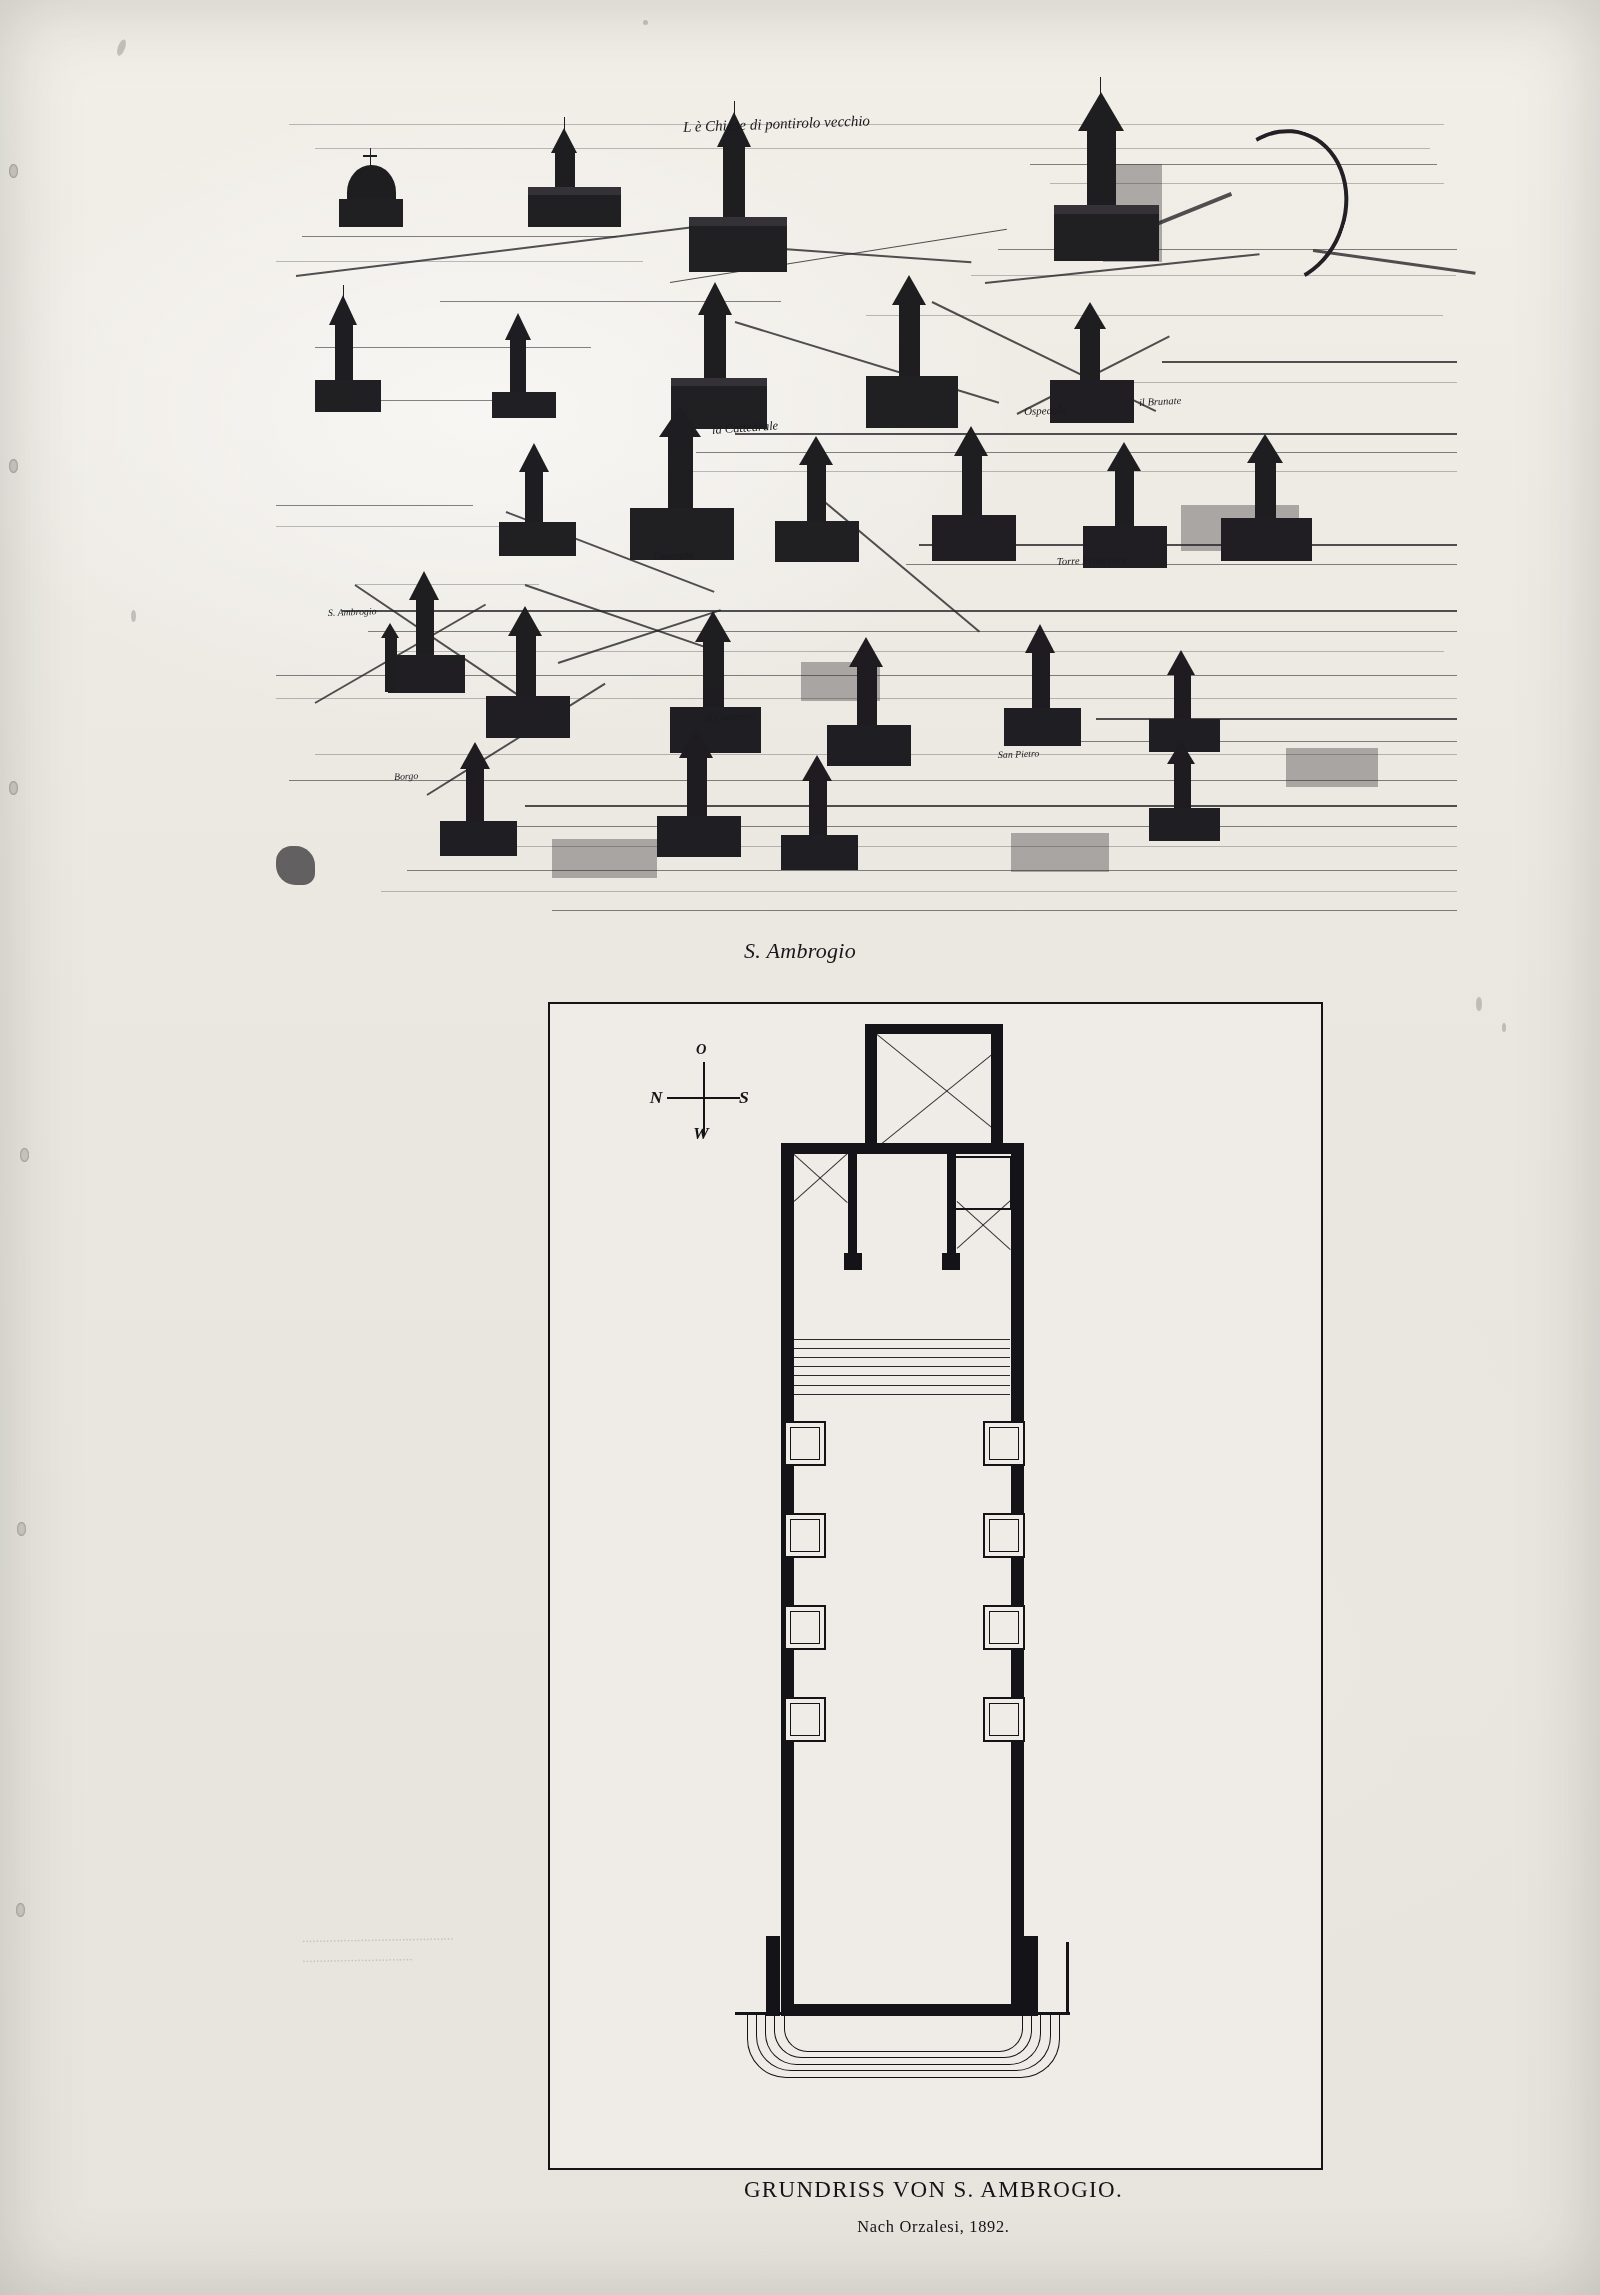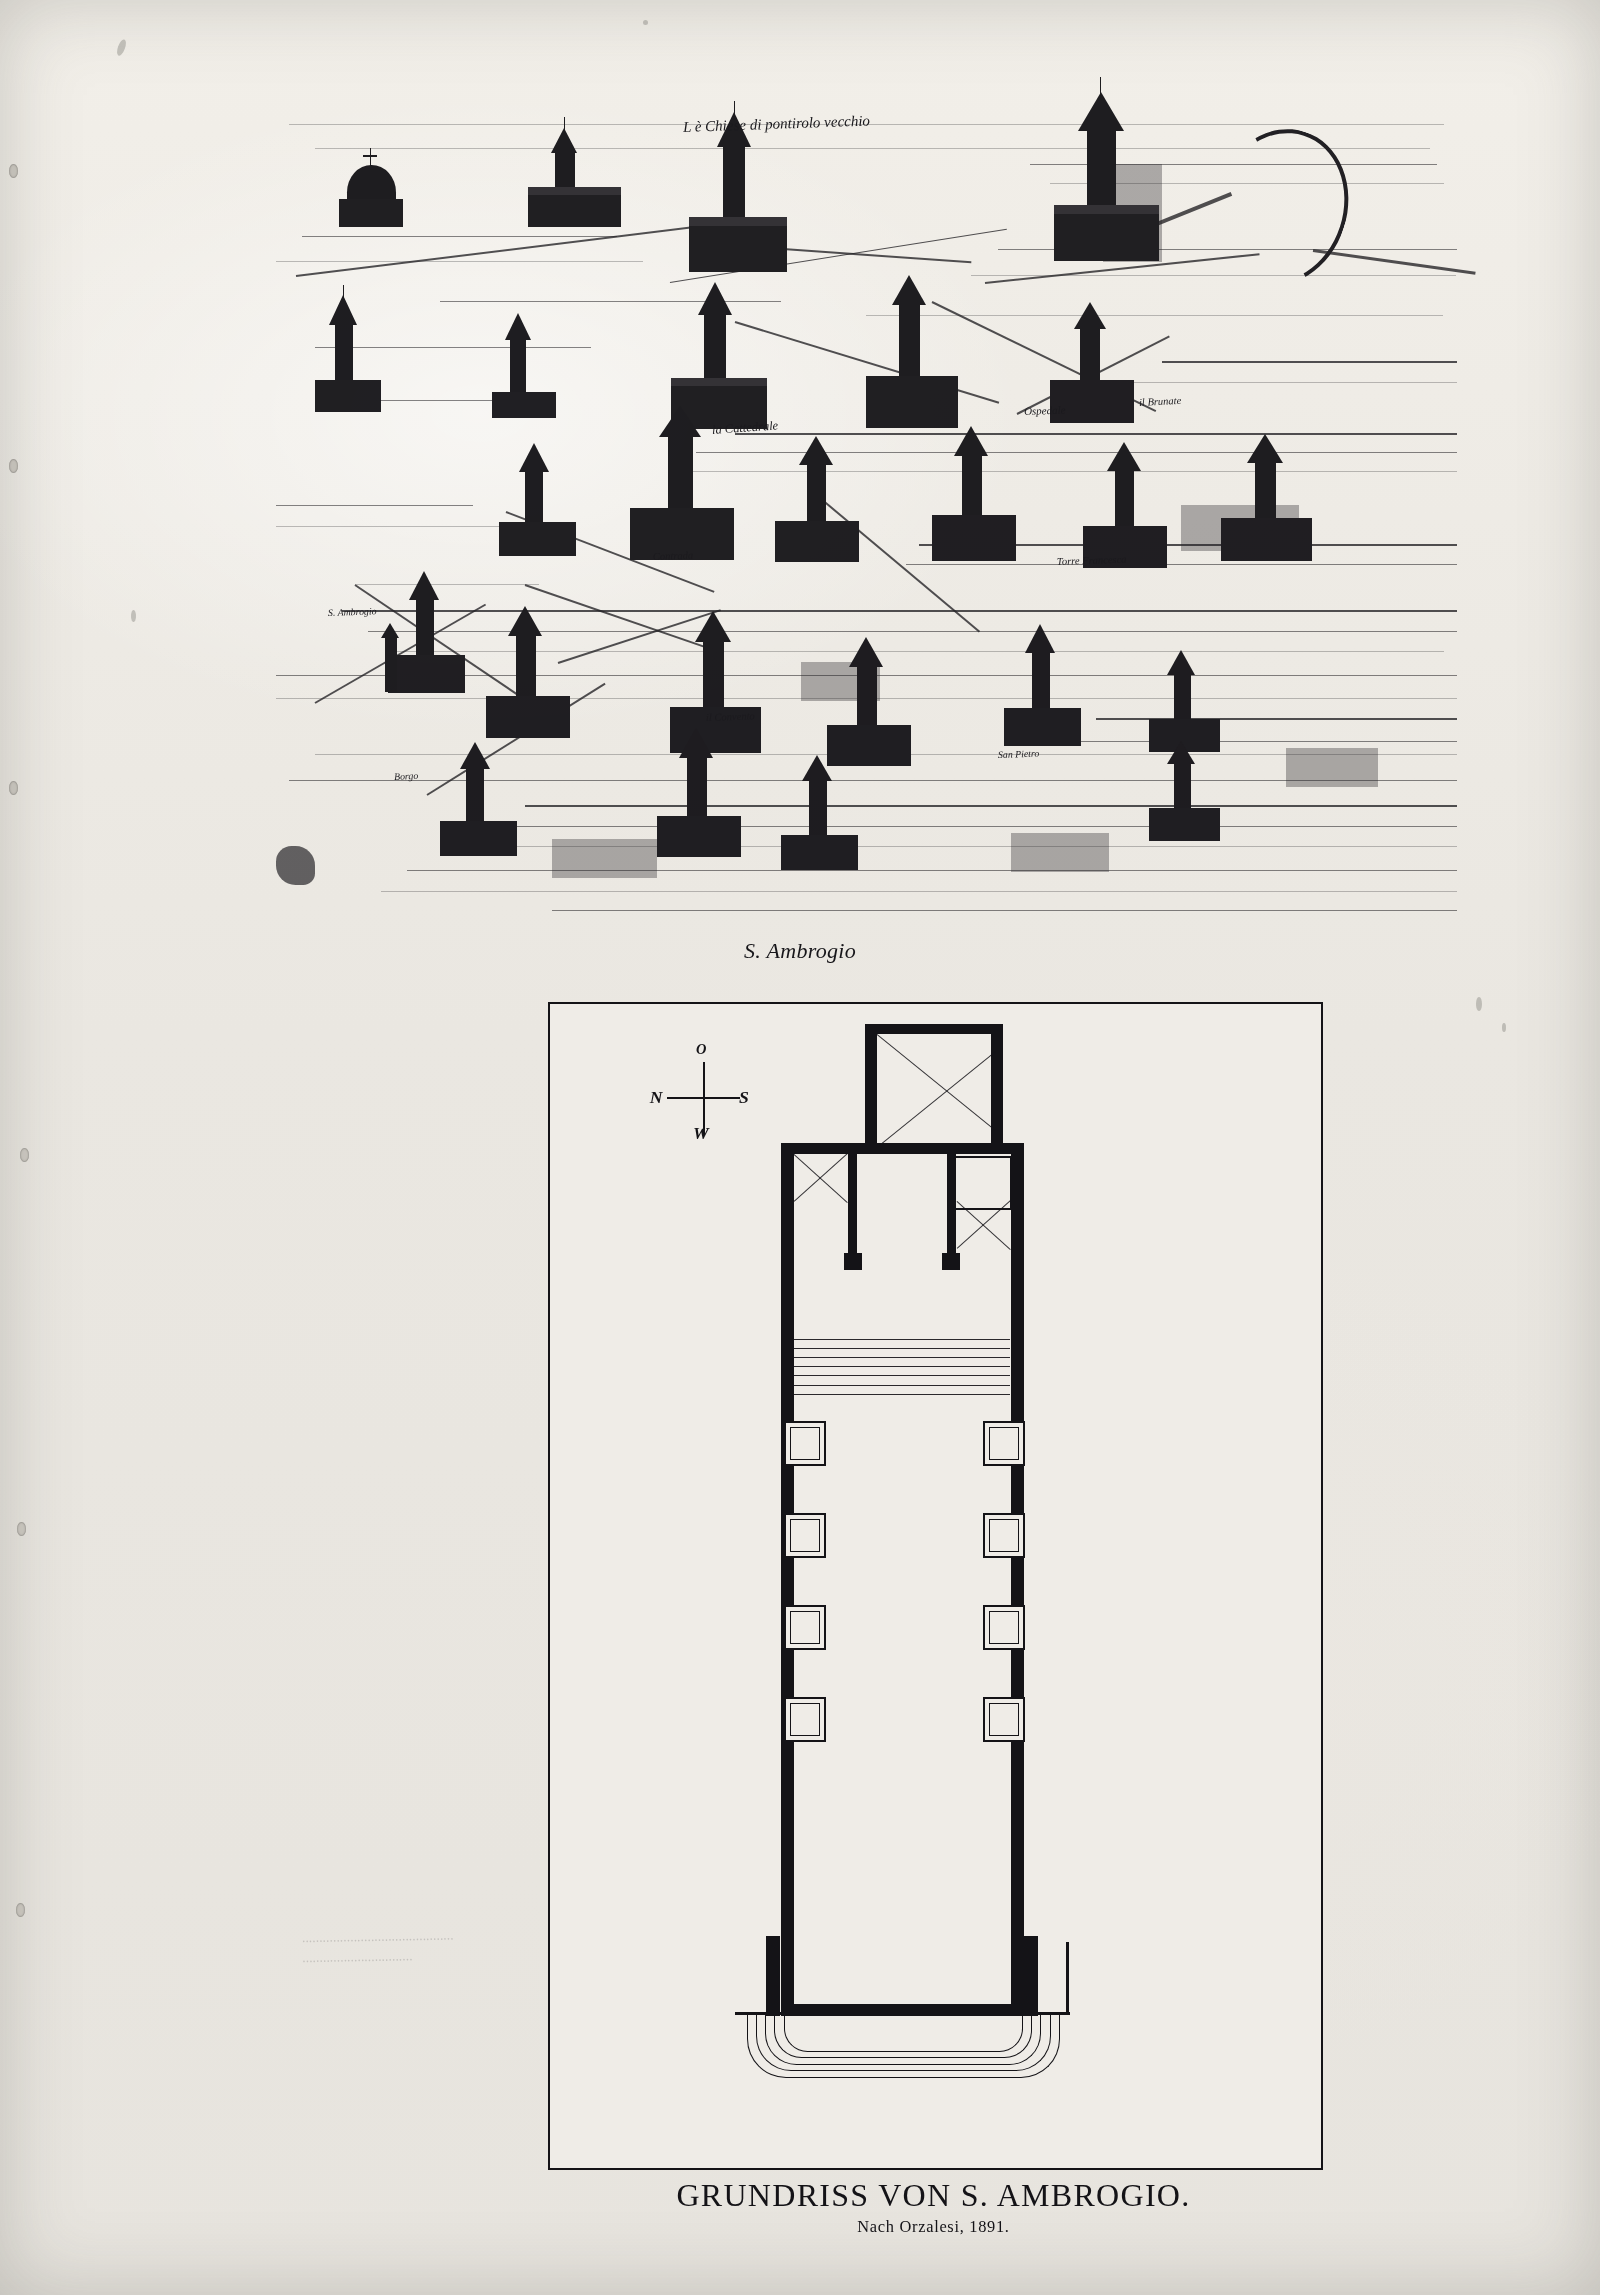--- a/index.html
+++ b/index.html
@@ -217,21 +217,21 @@
     border-top: none;
     background: transparent;
   }
 
   .plan-title {
     position: absolute;
     left: 548px;
     top: 2177px;
     width: 771px;
     text-align: center;
-    font-size: 32px;
+    font-size: 23px;
     letter-spacing: 1.3px;
     color: #141317;
     font-family: Liberation Serif, serif;
   }
   .plan-sub {
     position: absolute;
     left: 548px;
     top: 2217px;
     width: 771px;
     text-align: center;
@@ -586,21 +586,21 @@
       <div class="apse-step" style="left:206px; top:1010px; width:293px; height:56px; border-radius: 0 0 35px 35px;"></div>
       <div class="apse-step" style="left:215px; top:1010px; width:274px; height:50px; border-radius: 0 0 31.5px 31.5px;"></div>
       <div class="apse-step" style="left:224px; top:1010px; width:256px; height:43px; border-radius: 0 0 27.6px 27.6px;"></div>
       <div class="apse-step" style="left:234px; top:1010px; width:237px; height:37px; border-radius: 0 0 23.6px 23.6px;"></div>
       <div class="wall" style="left:185px; top:1008px; width:335px; height:3.3px;"></div>
       <div class="wall" style="left:516px; top:938px; width:3.3px; height:72px;"></div>
     </div>
   </div>
 
   <div class="plan-title">GRUNDRISS VON S. AMBROGIO.</div>
-  <div class="plan-sub">Nach Orzalesi, 1891.</div>
+  <div class="plan-sub">Nach Orzalesi, 1892.</div>
 
   <div class="ghost-text">
     <div>............................................</div>
     <div>................................</div>
   </div>
 
   <div class="edge-shadow"></div>
 </div>
 
 

